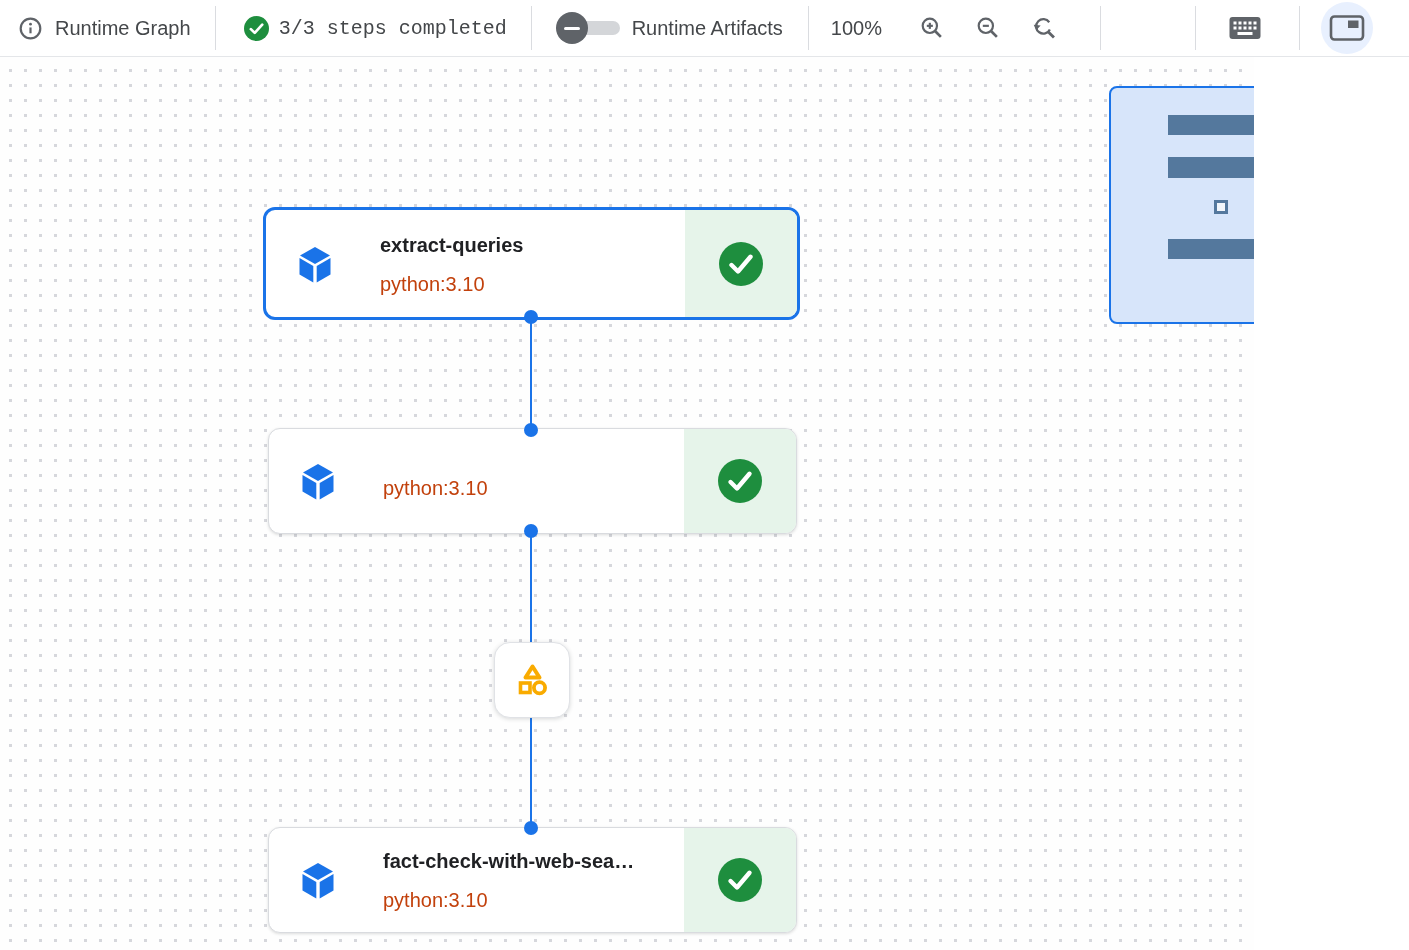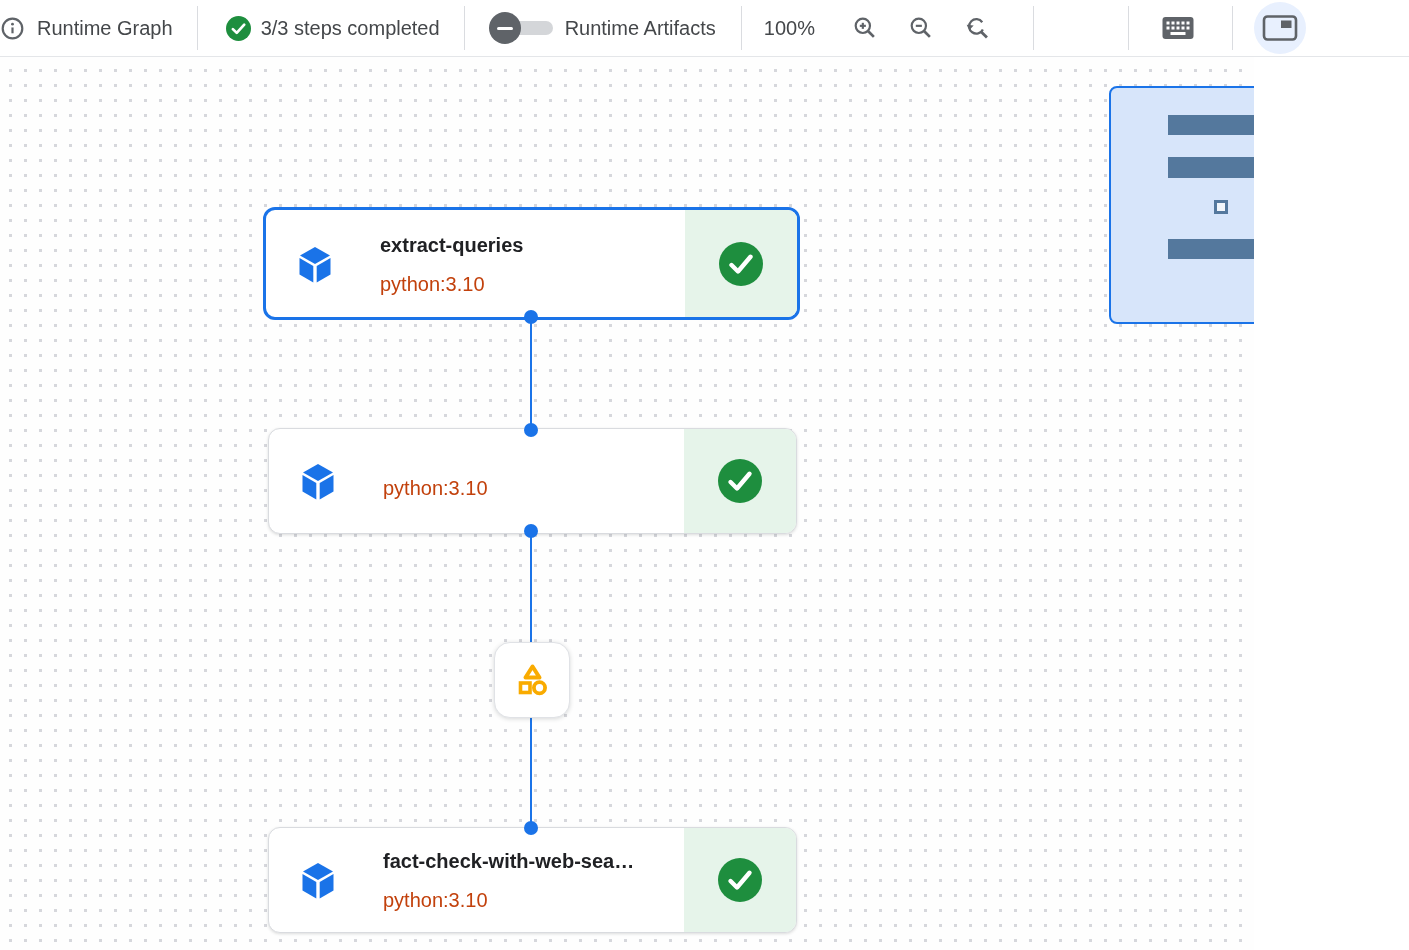--- a/index.html
+++ b/index.html
@@ -7,32 +7,32 @@
   body {
     font-family: "Liberation Sans", sans-serif;
     background: #fff;
     position: relative;
   }
 
   
   .toolbar {
     position: absolute; left: 0; top: 0; width: 1409px; height: 57px;
     background: #fff; border-bottom: 1px solid #e4e6e9;
-    display: flex; align-items: center; 
+    display: flex; align-items: center; padding-left: 18px;
     z-index: 50;
   }
   .tb-text { font-size: 20px; font-weight: 500; color: #44474a; white-space: nowrap; }
   .tb-divider { width: 1px; height: 44px; background: #dadce0; flex: 0 0 1px; }
   .icon-btn { display: inline-flex; align-items: center; justify-content: center; cursor: pointer; background: none; border: none; }
 
   .info-icon { margin-right: 12px; }
   .title-text { margin-right: 24px; }
   .div1 { margin-left: 0; }
   .steps-check { margin-left: 28px; margin-right: 10px; }
-  .steps-text { margin-right: 24px; }
+  .steps-text { margin-right: 24px; font-family: Liberation Mono, monospace; }
   .toggle-wrap { margin-left: 24px; position: relative; width: 66px; height: 32px; cursor: pointer; flex: 0 0 66px; }
   .toggle-track { position: absolute; left: 10px; top: 9px; width: 54px; height: 14px; border-radius: 7px; background: #d4d6d9; }
   .toggle-knob { position: absolute; left: 0; top: 0; width: 32px; height: 32px; border-radius: 50%; background: #5f6368; display: flex; align-items: center; justify-content: center; }
   .toggle-knob .minus { width: 16px; height: 3px; border-radius: 1.5px; background: #fff; }
   .expand-label { margin-left: 10px; margin-right: 25px; }
   .zoom-pct { margin-left: 22px; width: 60px; text-align: left; }
   .mag { margin-left: 28px; }
   .mag + .mag { margin-left: 30px; }
   .div4 { margin-left: 42px; }
   .tb-spacer { width: 94px; flex: 0 0 94px; }

